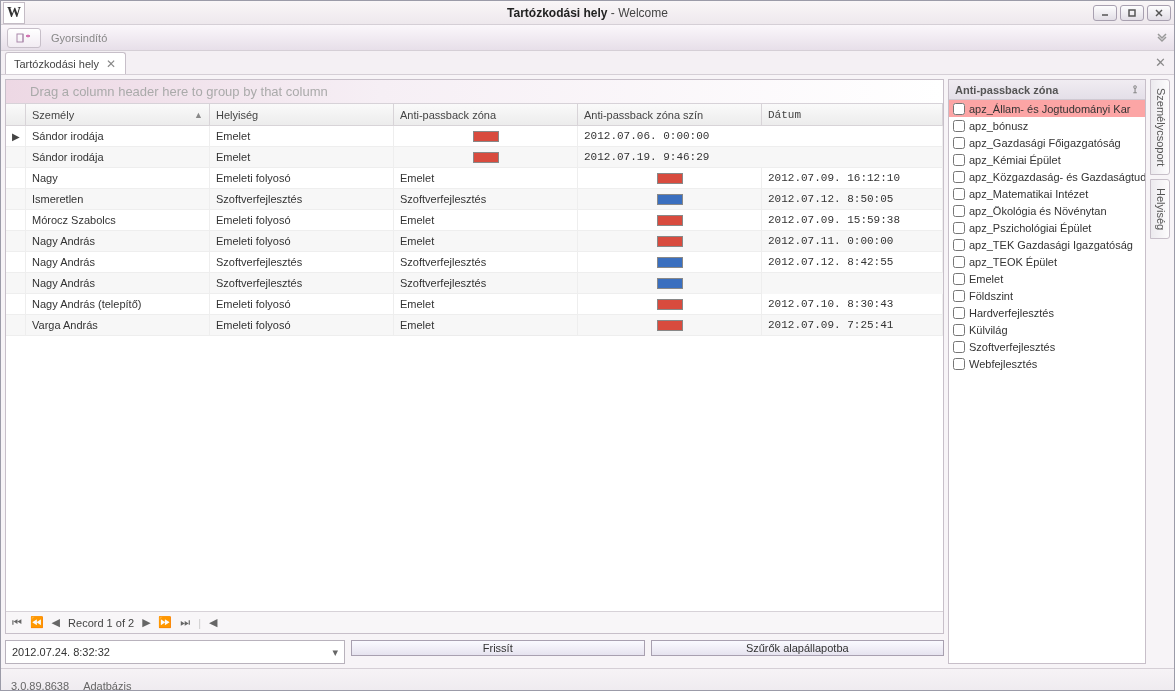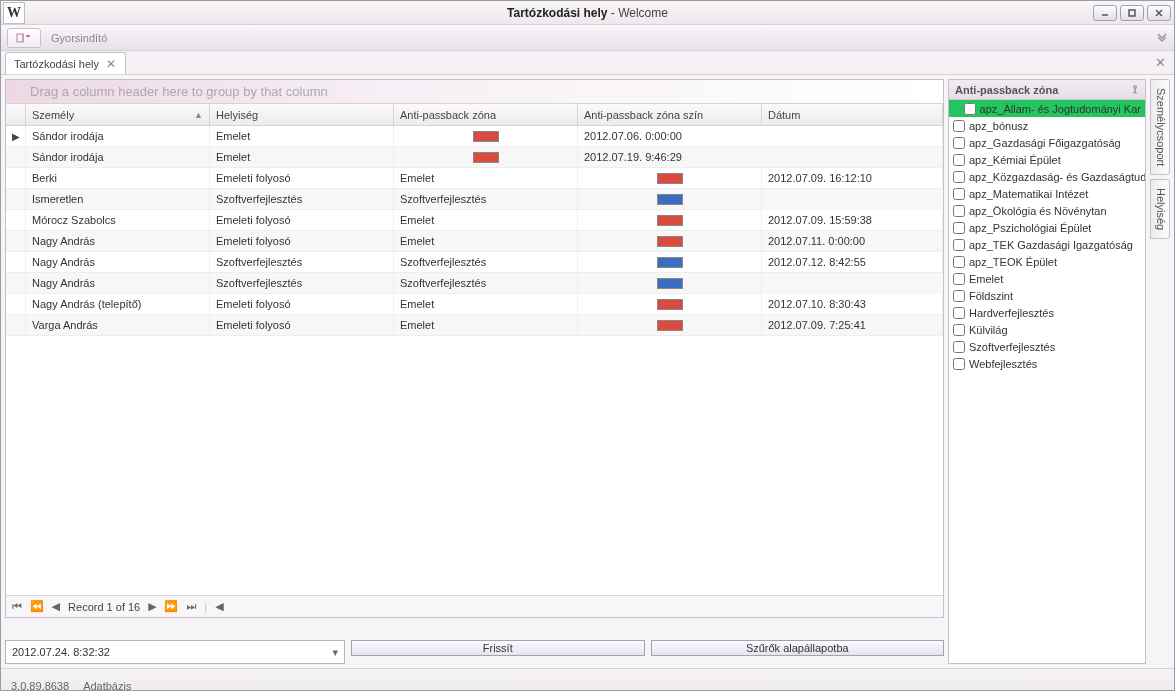--- a/index.html
+++ b/index.html
@@ -35,46 +35,46 @@
   .leftpanel { flex:1; display:flex; flex-direction:column; border:1px solid #c7bfc9; background:#fff; }
   .groupbox { height:24px; background:linear-gradient(90deg,#edd8e4 0%,#f6eff5 40%,#fff 100%); border-bottom:1px solid #d7d2d8; color:#aaa; font-size:13px; font-style:normal; display:flex; align-items:center; padding:0 24px; }
   .gridhead { display:flex; height:22px; background:linear-gradient(#fafafa,#ececec); border-bottom:1px solid #d8d4d8; font-size:11px; color:#444; }
   .gridhead .hcell { border-right:1px solid #d8d4d8; padding:0 6px; display:flex; align-items:center; position:relative; cursor:pointer; }
   .gridhead .hcell .sort { margin-left:auto; font-size:9px; color:#888; }
   .rowsel { width:20px; border-right:1px solid #d8d4d8; }
   .col-person { width:184px; }
   .col-room { width:184px; }
   .col-zone { width:184px; }
   .col-zonecolor { width:184px; }
-  .col-date { flex:1; }
+  .col-date { flex:1;font-family:Liberation Mono, monospace; }
 
   .gridbody { flex:1; overflow:auto; font-size:11px; color:#333; }
   .gridrow { display:flex; height:21px; align-items:stretch; }
   .gridrow .rcell { border-right:1px solid #eee; border-bottom:1px solid #eee; padding:0 6px; display:flex; align-items:center; }
   .gridrow.alt { background:#f7f7f7; }
   .zonecolor-box { width:26px; height:11px; margin:0 auto; border:1px solid #888; }
 
   .pager { height:22px; border-top:1px solid #d7d2d8; background:#f8f6f8; display:flex; align-items:center; padding:0 6px; gap:8px; font-size:11px; color:#444; }
   .pager .pbtn { cursor:pointer; color:#666; font-size:11px; }
   .pager .sep { color:#ccc; }
 
-  .bottomactions { display:flex; gap:6px; margin-top:22px; }
+  .bottomactions { display:flex; gap:6px; margin-top:6px; }
   .datefield { flex:0 0 340px; height:24px; border:1px solid #b8b2bc; background:#fff; display:flex; align-items:center; padding:0 6px; font-size:11px; justify-content:space-between; }
   .bigbtn { flex:1; height:16px; border:1px solid #a8a0b0; background:linear-gradient(#fafaff,#e6e3ef); display:flex; align-items:center; justify-content:center; font-size:11px; cursor:pointer; }
   .bigbtn:first-of-type { border:1px solid #9b94b9; background:linear-gradient(#f0eeff,#dad4ef); box-shadow:0 0 0 1px rgba(110,100,180,.25) inset; }
 
   .leftcol { flex:1; display:flex; flex-direction:column; }
 
   
   .rightpanel { width:198px; border:1px solid #c7bfc9; background:#fff; display:flex; flex-direction:column; }
   .righthead { height:20px; background:linear-gradient(#f0ecf2,#e4dfe8); border-bottom:1px solid #cfc9d2; display:flex; align-items:center; padding:0 6px; font-size:11px; font-weight:bold; color:#555; position:relative; }
   .righthead .pin { position:absolute; right:4px; top:3px; width:12px; height:12px; display:flex; align-items:center; justify-content:center; color:#888; font-size:11px; cursor:pointer; }
   .zonelist { flex:1; overflow:auto; }
   .zoneitem { height:17px; display:flex; align-items:center; padding:0 4px; font-size:11px; gap:4px; white-space:nowrap; overflow:hidden; }
-  .zoneitem.sel { background:#22c55e;justify-content:flex-end; }
+  .zoneitem.sel { background:#fca5a5; }
   .zoneitem input { margin:0; width:12px; height:12px; }
 
   
   .sidetabs { width:20px; display:flex; flex-direction:column; gap:4px; }
   .sidetab { writing-mode:vertical-rl; text-orientation:mixed; background:linear-gradient(to left,#fdfcfd,#eceaee); border:1px solid #c7bfc9; border-radius:0 3px 3px 0; font-size:11px; padding:8px 2px; cursor:pointer; color:#555; text-align:center; }
 
   
   .statusbar { height:34px; background:linear-gradient(#f6f3f6,#ebe7ec); border-top:1px solid #d5cfd6; display:flex; align-items:center; padding:0 10px; font-size:11px; color:#666; gap:14px; }
 </style>
 </head>
@@ -162,36 +162,37 @@
             <div class="rcell rowsel"></div>
             <div class="rcell col-room">Sándor irodája</div>
             <div class="rcell col-zone">Emelet</div>
             <div class="rcell col-zonecolor">
               <div class="zonecolor-box" style="background:#d84b3e;"></div>
             </div>
             <div class="rcell col-date">2012.07.19. 9:46:29</div>
           </div>
           <div class="gridrow">
             <div class="rcell rowsel"></div>
-            <div class="rcell col-person">Berki</div>
+            <div class="rcell col-person">Nagy</div>
             <div class="rcell col-room">Emeleti folyosó</div>
             <div class="rcell col-zone">Emelet</div>
             <div class="rcell col-zonecolor">
               <div class="zonecolor-box" style="background:#d84b3e;"></div>
             </div>
             <div class="rcell col-date">2012.07.09. 16:12:10</div>
           </div>
           <div class="gridrow alt">
             <div class="rcell rowsel"></div>
             <div class="rcell col-person">Ismeretlen</div>
             <div class="rcell col-room">Szoftverfejlesztés</div>
             <div class="rcell col-zone">Szoftverfejlesztés</div>
             <div class="rcell col-zonecolor">
               <div class="zonecolor-box" style="background:#3a6fbf;"></div>
             </div>
+            <div class="rcell col-date">2012.07.12. 8:50:05</div>
           </div>
           <div class="gridrow">
             <div class="rcell rowsel"></div>
             <div class="rcell col-person">Mórocz Szabolcs</div>
             <div class="rcell col-room">Emeleti folyosó</div>
             <div class="rcell col-zone">Emelet</div>
             <div class="rcell col-zonecolor">
               <div class="zonecolor-box" style="background:#d84b3e;"></div>
             </div>
             <div class="rcell col-date">2012.07.09. 15:59:38</div>
@@ -243,21 +244,21 @@
             <div class="rcell col-zonecolor">
               <div class="zonecolor-box" style="background:#d84b3e;"></div>
             </div>
             <div class="rcell col-date">2012.07.09. 7:25:41</div>
           </div>
         </div>
       <div class="pager">
         <span class="pbtn">⏮</span>
         <span class="pbtn">⏪</span>
         <span class="pbtn">◀</span>
-        <span>Record 1 of 16</span>
+        <span>Record 1 of 2</span>
         <span class="pbtn">▶</span>
         <span class="pbtn">⏩</span>
         <span class="pbtn">⏭</span>
         <span class="sep">|</span>
         <span class="pbtn">◀</span>
       </div>
     </div>
 
     <div class="bottomactions">
       <div class="datefield">

